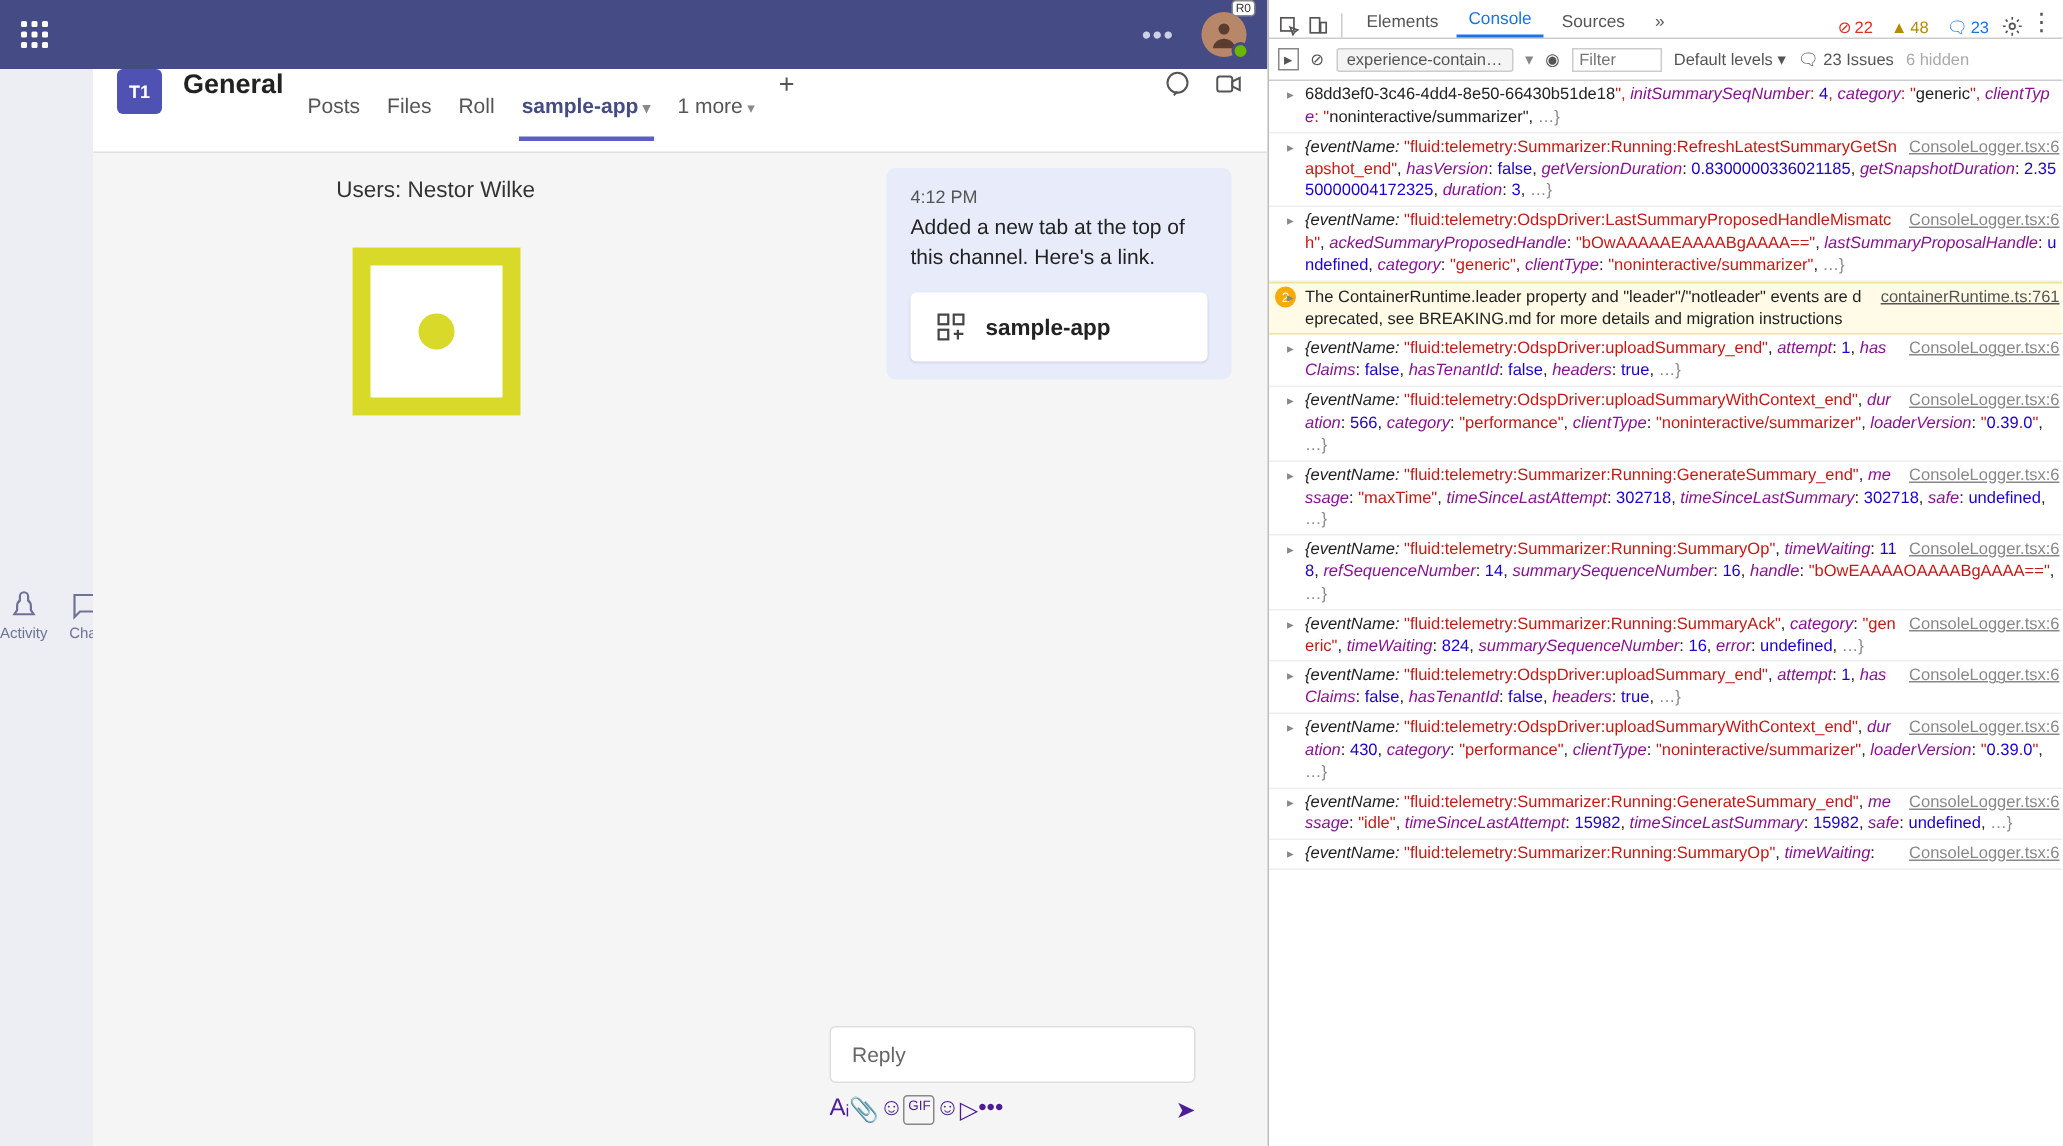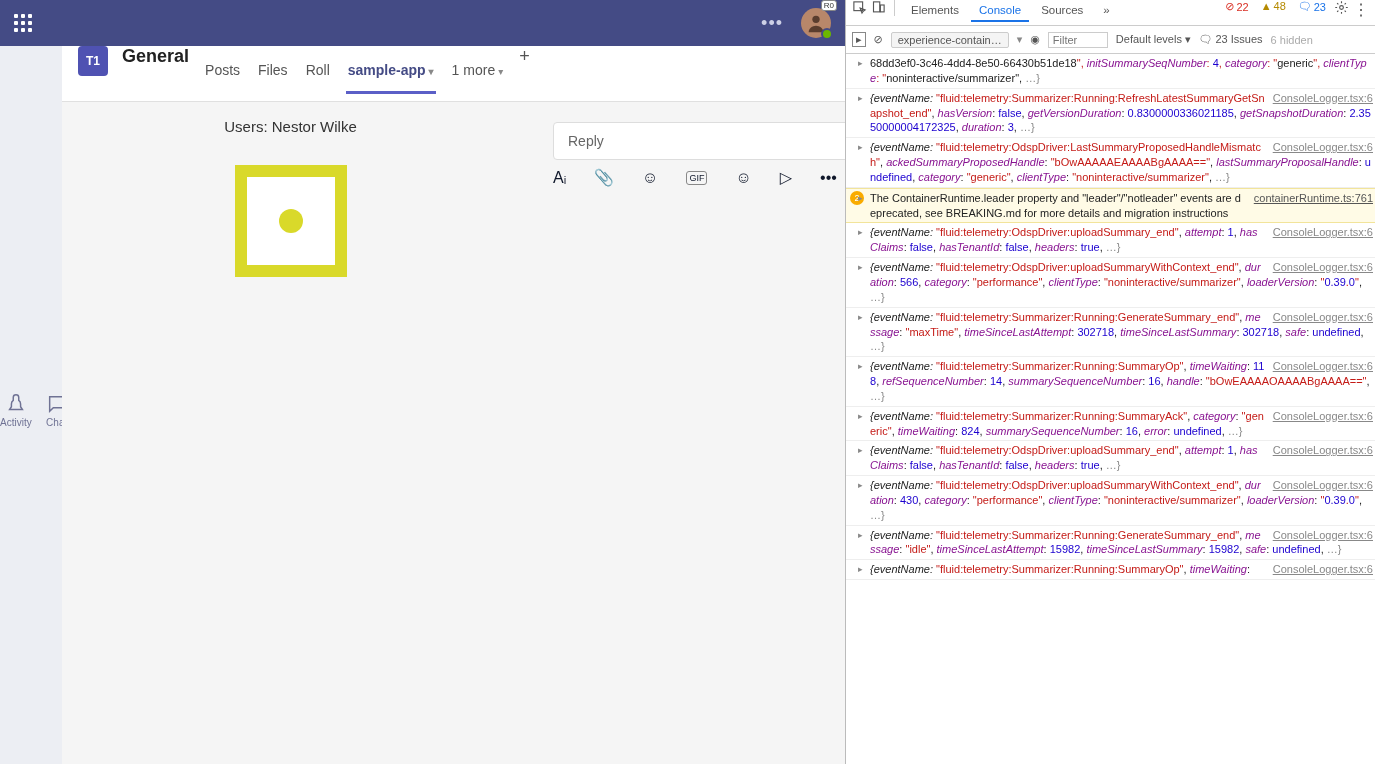--- a/index.html
+++ b/index.html
@@ -40,26 +40,26 @@
 .rollbtn{margin:40px auto 0;padding:4px 10px;font-size:38px;font-family:Georgia,serif;border:1px solid #888;background:#f3f3f3;cursor:pointer}
 .rightcol{flex:1;padding:10px 24px 0 10px;display:flex;flex-direction:column}
 .msgs{flex:1}
 .card{background:#e8ebfa;border-radius:6px;padding:12px 16px;font-size:14px;color:#222;max-width:230px;margin-left:auto}
 .card .time{font-size:12px;color:#555;margin-bottom:4px}
 .card .body{line-height:1.4}
 .appchip{margin-top:14px;background:#fff;border-radius:4px;padding:12px 16px;display:flex;align-items:center;gap:12px;box-shadow:0 1px 2px rgba(0,0,0,.1);font-size:15px;font-weight:600}
 .appchip svg{width:22px;height:22px;color:#444}
 .compose{padding:10px 24px 14px}
 .replybox{background:#fff;border:1px solid #ddd;border-radius:4px;padding:10px 14px;color:#666;font-size:14px;margin-bottom:8px}
-.composeicons{display:flex;gap:28px;align-items:center;color:#0f172a}
+.composeicons{display:flex;gap:0;color:#4c1d95}
 .composeicons .sp{flex:1}
 .composeicons span{cursor:pointer;font-size:16px}
 
 .dt{width:530px;height:100%;border-left:1px solid #bbb;background:#fff;display:flex;flex-direction:column;font-size:11.5px;color:#222}
-.dtbar{height:26px;border-bottom:1px solid #ccc;display:flex;align-items:flex-start;padding:0 6px;gap:4px}
+.dtbar{height:26px;border-bottom:1px solid #ccc;display:flex;align-items:flex-end;padding:0 6px;gap:4px}
 .dtbar .tab2{padding:4px 8px;color:#555;cursor:pointer}
 .dtbar .tab2.active{color:#1a73e8;border-bottom:2px solid #1a73e8}
 .dtbar .sp{flex:1}
 .dtbar .stat{display:flex;align-items:center;gap:2px;font-size:11px;padding:0 4px}
 .dtbar .err{color:#d93025}
 .dtbar .warn{color:#b58a00}
 .dtbar .info{color:#1a73e8}
 .dtbar svg{width:15px;height:15px;color:#555}
 .dtfilt{height:28px;border-bottom:1px solid #ccc;display:flex;align-items:center;padding:0 6px;gap:8px;font-size:11px;color:#555}
 .dtfilt .ctx{border:1px solid #ccc;padding:1px 6px;border-radius:2px;background:#f4f4f4;max-width:120px;overflow:hidden;text-overflow:ellipsis;white-space:nowrap}
@@ -193,20 +193,35 @@
               </svg></div>
         </div>
         <div class="chatbody">
           <div class="leftcol">
             <div class="users">Users: Nestor Wilke</div>
             <div class="die">
                 <div class="pip"></div>
               </div>
           </div>
           <div class="rightcol">
+            <div class="msgs">
+              <div class="card">
+                <div class="time">4:12 PM</div>
+                <div class="body">Added a new tab at the top of this channel. Here's a link.</div>
+                <div class="appchip">
+                  <svg viewBox="0 0 24 24" fill="none" stroke="currentColor" stroke-width="1.6">
+                      <rect x="3" y="3" width="7" height="7"></rect>
+                      <rect x="14" y="3" width="7" height="7"></rect>
+                      <rect x="3" y="14" width="7" height="7"></rect>
+                      <path d="M14 17h7M17 14v7"></path>
+                    </svg>
+                  <span>sample-app</span>
+                </div>
+              </div>
+            </div>
             <div class="compose">
               <div class="replybox">Reply</div>
               <div class="composeicons">
                 <span>Aᵢ</span>
                 <span>📎</span>
                 <span>☺</span>
                 <span style="border:1px solid #888;font-size:9px;padding:1px 2px;border-radius:3px">GIF</span>
                 <span>☺</span>
                 <span>▷</span>
                 <span>•••</span>

